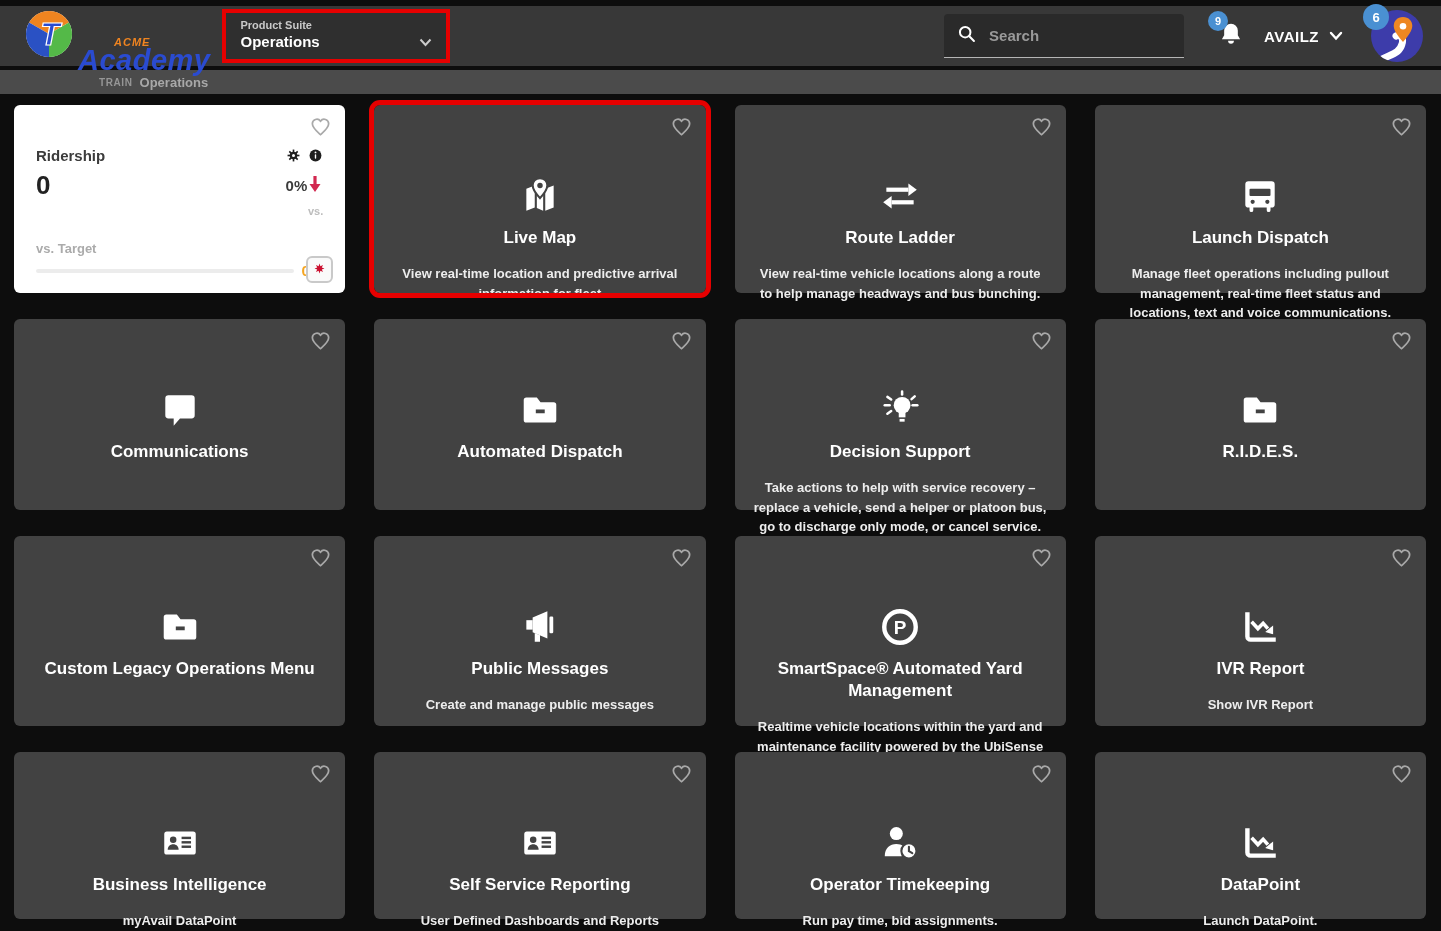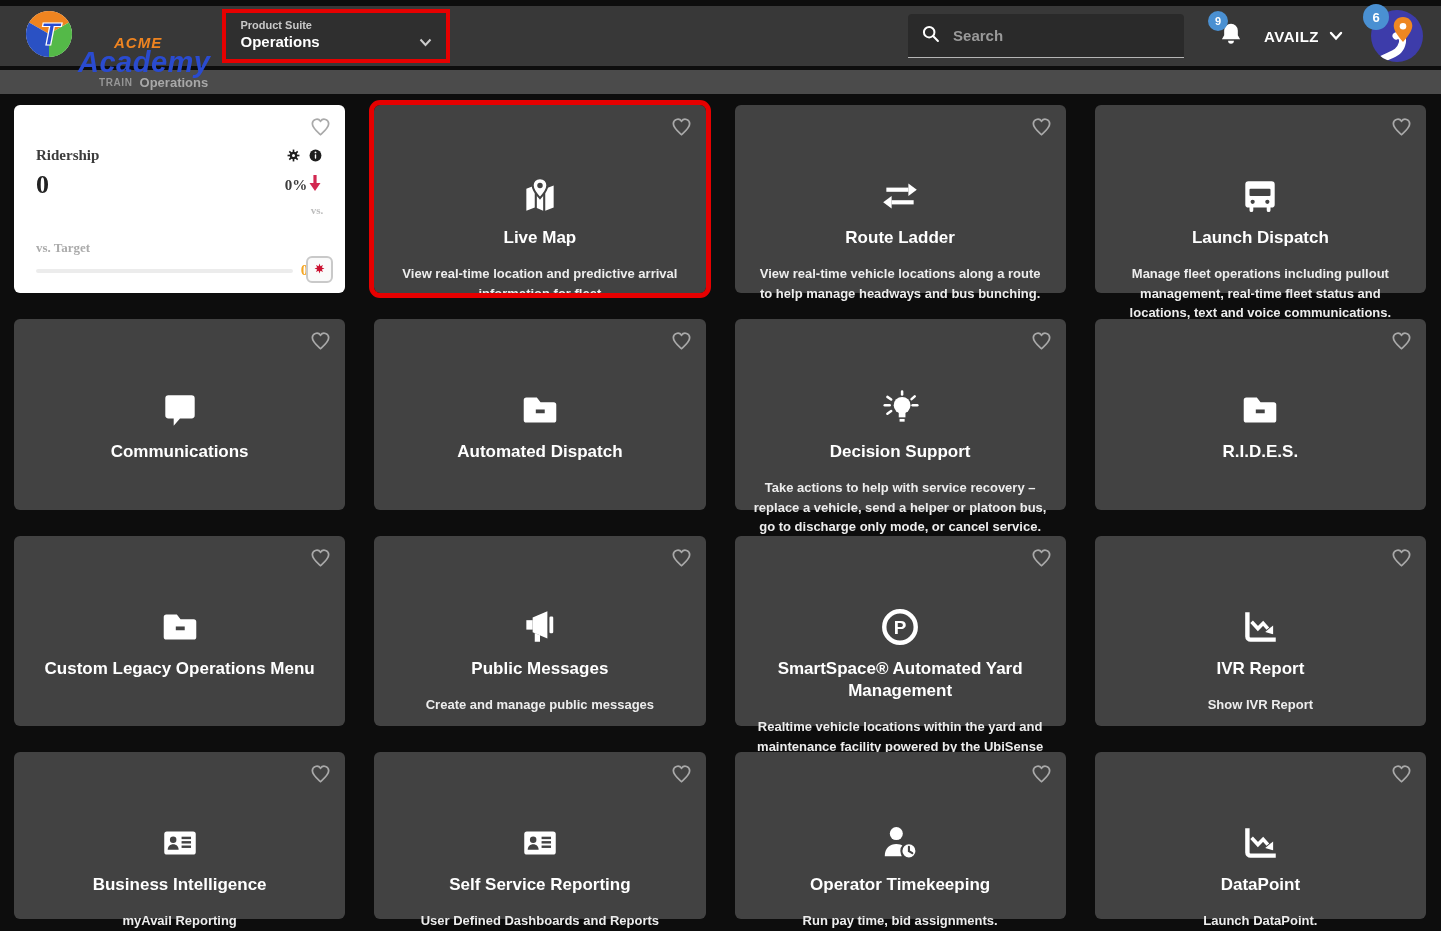--- a/index.html
+++ b/index.html
@@ -5,32 +5,32 @@
   * { margin:0; padding:0; box-sizing:border-box; }
   html,body { width:1441px; height:931px; background:#0d0d0d; overflow:hidden;
     font-family:"Liberation Sans", sans-serif; }
 
   
   .app-header { margin-top:6px; height:60px; background:#383838;
     display:flex; align-items:center; padding:0 18px 0 26px; position:relative; }
   .logo { display:flex; align-items:center; cursor:pointer; }
   .logo-mark { width:46px; height:46px; }
   .logo-text { display:flex; flex-direction:column; margin-left:6px; line-height:1; }
-  .logo-acme { color:#ef8420; font-style:italic; font-weight:bold; font-size:15px; letter-spacing:1px; margin-left:36px;margin-top:40px; }
+  .logo-acme { color:#ef8420; font-style:italic; font-weight:bold; font-size:11px; letter-spacing:1px; margin-left:36px;margin-top:40px; }
   .logo-academy { color:#2a4bd0; font-style:italic; font-weight:bold; font-size:29px; margin-top:-2px; letter-spacing:.5px; }
 
   .ps-highlight { border:4px solid #e60000; margin-left:12px; }
   .product-suite { width:220px; height:46px; background:#2f2f2f; position:relative;
     padding:6px 14px; cursor:pointer; }
   .ps-label { font-size:11px; color:#c9c9c9; font-weight:600; }
   .ps-value { font-size:15px; color:#fff; font-weight:bold; margin-top:2px; }
   .ps-chevron { position:absolute; right:14px; top:20px; }
 
   .header-spacer { flex:1; }
-  .search-box { width:276px; height:44px; background:#2a2a2a; border-bottom:1px solid #b5b5b5;
+  .search-box { width:240px; height:44px; background:#2a2a2a; border-bottom:1px solid #b5b5b5;
     border-radius:4px 4px 0 0; display:flex; align-items:center; padding:0 12px; }
   .search-box input { background:transparent; border:none; outline:none; color:#e5e5e5;
     font-size:15px; margin-left:12px; width:180px; font-family:"Liberation Sans",sans-serif; }
   .search-box input::placeholder { color:#9a9a9a; font-weight:600; }
 
   .bell-wrap { position:relative; margin-left:34px; cursor:pointer; }
   .badge { background:#4a90d2; color:#fff; border-radius:50%; font-weight:bold;
     display:flex; align-items:center; justify-content:center; }
   .bell-badge { position:absolute; top:-10px; left:-10px; width:20px; height:20px; font-size:11px; }
   .user-menu { display:flex; align-items:center; margin-left:20px; cursor:pointer; }
@@ -54,21 +54,21 @@
     padding:70px 18px 0; }
   .card.highlighted { outline:5px solid #e60000; }
   .card-icon { height:42px; display:flex; align-items:center; justify-content:center; margin-bottom:10px; }
   .card-icon svg { width:42px; height:42px; }
   .card-title { font-size:17px; font-weight:bold; color:#fff; line-height:1.3; max-width:300px; }
   .card-desc { font-size:13px; font-weight:600; color:#ededed; line-height:1.5; max-width:312px; margin-top:15px; }
   .fav-btn { position:absolute; top:10px; right:13px; background:none; border:none; cursor:pointer; line-height:0; }
 
   
   .kpi { background:#fff; border-radius:6px; position:relative; padding:42px 22px 12px;
-    display:flex; flex-direction:column;font-family:Liberation Serif, serif; }
+    display:flex; flex-direction:column; }
   .kpi-row1 { display:flex; align-items:center; justify-content:space-between; }
   .kpi-title { font-size:15px; font-weight:bold; color:#3c3c3c; }
   .kpi-tools { display:flex; gap:7px; }
   .kpi-tools button { background:none; border:none; cursor:pointer; line-height:0; }
   .kpi-row2 { display:flex; align-items:center; justify-content:space-between; margin-top:6px; }
   .kpi-value { font-size:26px; font-weight:bold; color:#222; }
   .kpi-change { display:flex; align-items:center; font-size:15px; font-weight:bold; color:#3c3c3c; }
   .kpi-vs { text-align:right; font-size:11px; font-weight:bold; color:#bdbdbd; margin-top:4px; }
   .kpi-target-label { font-size:13px; font-weight:bold; color:#ababab; margin-top:24px; }
   .kpi-progress-row { display:flex; align-items:center; margin-top:6px; }
@@ -446,21 +446,21 @@
         <svg viewBox="0 0 40 40">
           <rect x="5" y="9" width="30" height="22" rx="2.5" fill="#fff"></rect>
           <circle cx="13.5" cy="17" r="3.1" fill="#424242"></circle>
           <path d="M8.3 26.5 c0 -3.2 2.3 -5.2 5.2 -5.2 s5.2 2 5.2 5.2 Z" fill="#424242"></path>
           <rect x="21.5" y="14" width="9" height="2.3" fill="#424242"></rect>
           <rect x="21.5" y="18.2" width="9" height="2.3" fill="#424242"></rect>
           <rect x="21.5" y="22.4" width="9" height="2.3" fill="#424242"></rect>
         </svg>
       </div>
     <div class="card-title">Business Intelligence</div>
-    <div class="card-desc">myAvail Reporting</div>
+    <div class="card-desc">myAvail DataPoint</div>
   </div>
     <div class="card">
     <button class="fav-btn">
       <span>
         <svg width="23" height="23" viewBox="0 0 24 24">
             <path d="M12 20.5 C8 17 3.5 13.5 3.5 9.2 A4.7 4.7 0 0 1 12 6.4 A4.7 4.7 0 0 1 20.5 9.2 C20.5 13.5 16 17 12 20.5 Z" fill="none" stroke="#a9a9a9" stroke-width="1.8"></path>
           </svg>
       </span>
     </button>
     <div class="card-icon">

